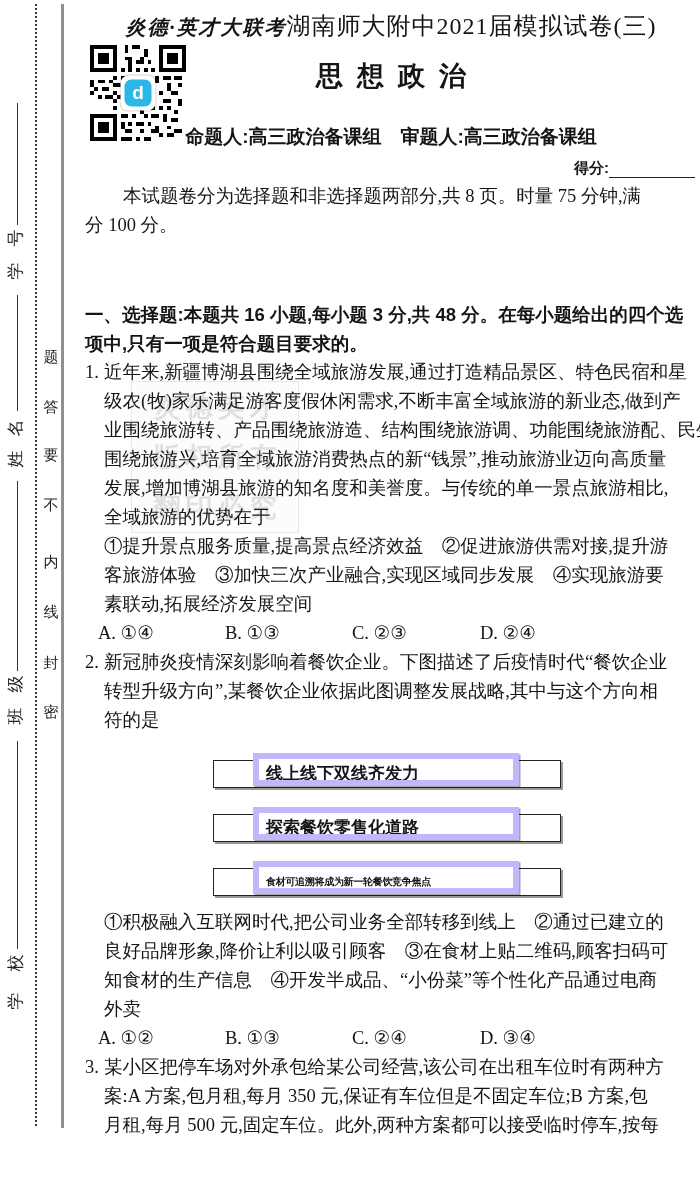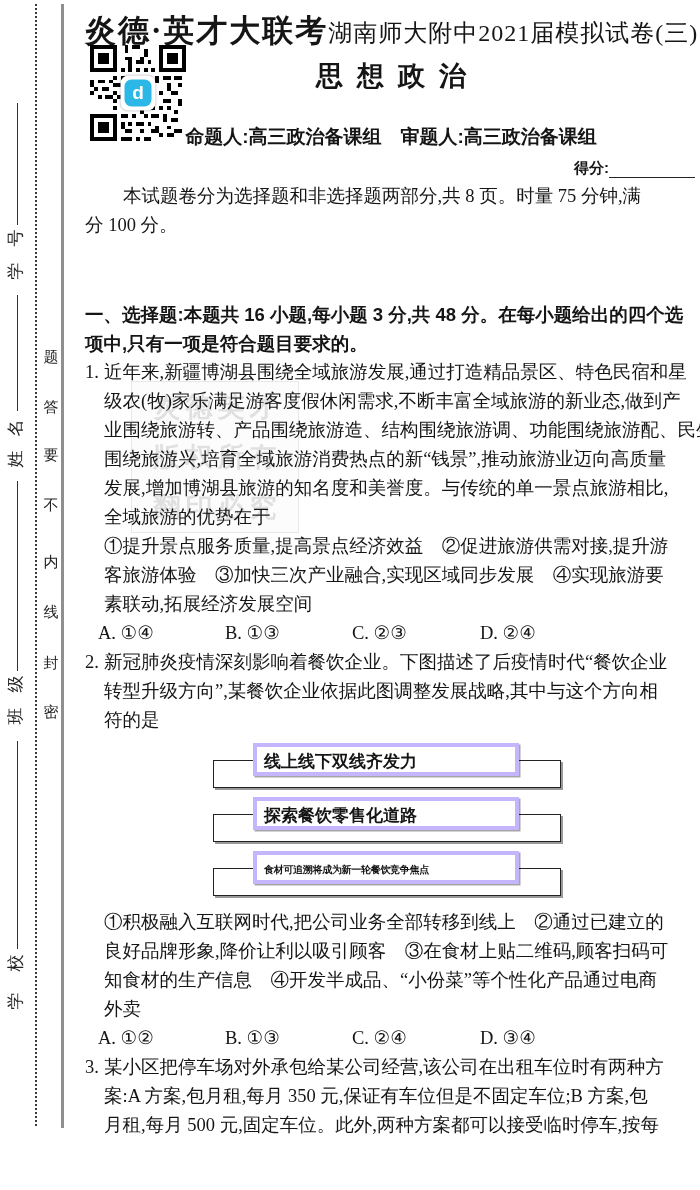--- a/index.html
+++ b/index.html
@@ -18,21 +18,21 @@
   .watermark{position:absolute;left:131px;top:381px;width:166px;height:150px;z-index:1;
              border:1px solid rgba(0,0,0,0.08);background:rgba(0,0,0,0.012);
              display:flex;flex-direction:column;justify-content:space-around;align-items:center;
              color:rgba(40,40,40,0.13);font-size:27px;font-weight:bold;letter-spacing:5px;}
   .watermark div{white-space:nowrap;text-indent:5px;}
 
   
   .content{position:absolute;left:85px;top:0;width:612px;height:1190px;z-index:2;}
 
   .head-line{position:absolute;top:10px;left:0;width:100%;text-align:center;white-space:nowrap;}
-  .brand{font-size:31px;font-weight:bold;letter-spacing:2px;}
+  .brand{font-size:20px;font-weight:bold;font-style:italic;letter-spacing:2px;}
   .head-rest{font-size:24px;letter-spacing:1px;}
 
   .qr-wrap{position:absolute;left:5px;top:45px;width:96px;height:96px;}
   .qr-icon{position:absolute;left:50%;top:50%;transform:translate(-50%,-50%);width:35px;height:35px;
            background:#fff;border-radius:8px;display:flex;align-items:center;justify-content:center;
            box-shadow:0 0 2px rgba(0,0,0,.25);}
   .qr-icon-core{width:27px;height:27px;border-radius:7px;color:#fff;font-weight:bold;font-size:19px;
            font-family:"Liberation Sans","DejaVu Sans",sans-serif;
            display:flex;align-items:center;justify-content:center;padding-bottom:2px;box-sizing:border-box;}
 
@@ -59,22 +59,22 @@
   .opts{position:relative;height:29px;line-height:29px;}
   .opt{position:absolute;top:0;white-space:nowrap;}
   .o1{left:13px;}.o2{left:140px;}.o3{left:267px;}.o4{left:395px;}
 
   
   .diagram{margin:8px 0 10px 0;}
   .diag-row{position:relative;height:47px;margin-bottom:7px;}
   .diag-row:last-child{margin-bottom:0;}
   .diag-outer{position:absolute;left:128px;top:17px;width:348px;height:28px;
               border:1px solid #222;box-shadow:2px 2px 0 rgba(0,0,0,.4);box-sizing:border-box;}
-  .diag-box{position:absolute;left:168px;top:0;width:266px;height:33px;background:#fff;
-            border:4px solid #c4b5fd;box-shadow:1.5px 1.5px 0 rgba(0,0,0,.35);box-sizing:border-box;
+  .diag-box{position:absolute;left:168px;top:10px;width:266px;height:33px;background:#fff;
+            border:6px solid #c4b5fd;box-shadow:1.5px 1.5px 0 rgba(0,0,0,.35);box-sizing:border-box;
             font-family:Liberation Serif, serif;font-weight:bold;font-size:17px;
             line-height:29px;padding-left:7px;white-space:nowrap;overflow:hidden;}
   .diag-box.small{font-size:10px;letter-spacing:-0.3px;}
 
   .footer{position:absolute;top:1148px;left:0;width:100%;text-align:center;font-size:18.5px;letter-spacing:1px;}
 </style>
 </head>
 <body>
 
 <div class="page">

